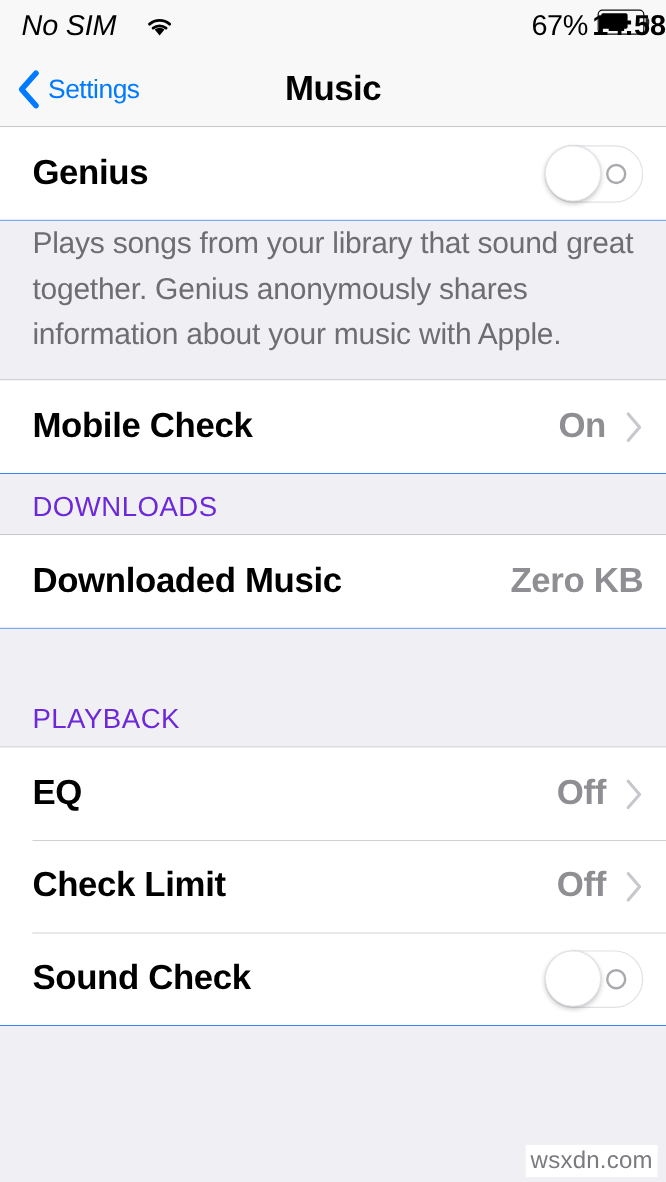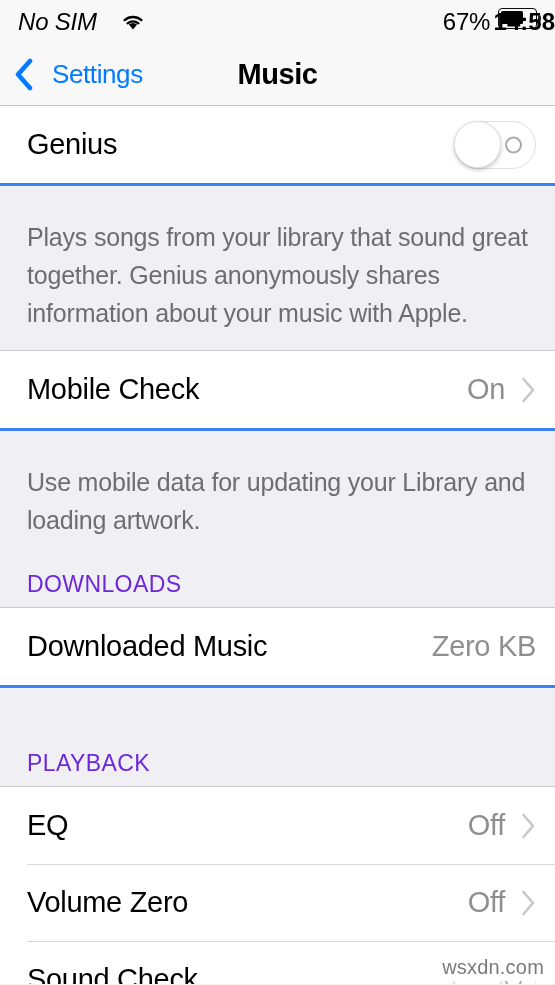--- a/index.html
+++ b/index.html
@@ -121,24 +121,23 @@
     gap: 7px;
     cursor: pointer;
     z-index: 2;
   }
   .back-chevron {
     display: block;
     width: 19px;
     height: 33px;
   }
   .nav-back-label {
-    font-size: 26px;
+    font-size: 22px;
     color: #007aff;
     letter-spacing: -0.4px;
-    margin-left: 12px;
   }
   .nav-title {
     position: absolute;
     left: 0; right: 0;
     text-align: center;
     font-size: 29px;
     font-weight: bold;
     color: #000;
     letter-spacing: -0.4px;
     pointer-events: none;
@@ -229,37 +228,38 @@
     border: 2px solid #8e8e93;
     border-radius: 50%;
     opacity: 0.75;
   }
   .footer-text {
     background: #efeff4;
     color: #6d6d72;
     font-size: 25px;
     line-height: 38px;
     letter-spacing: -0.2px;
-    padding: 32px 22px 18px 27px;
+    padding: 0 22px 18px 27px;
     white-space: pre-line;
   }
   .section-header {
     background: #efeff4;
     color: #6d28d9;
     font-size: 23px;
     letter-spacing: 0.4px;
     padding: 14px 27px 9px 27px;
   }
   .spacer-48 { height: 48px; background: #efeff4; }
 
   .group-border-top {
     border-top: 1px solid #c8c7cc;
   }
   .group-border-bottom {
-    border-bottom: 3px solid #3b82f6;
+    border-bottom: 1px solid #3b82f6;
+    font-weight: bold;
   }
 
   
   .watermark {
     position: absolute;
     right: 7px;
     bottom: 4px;
     font-size: 20px;
     color: #7a7a7f;
     letter-spacing: 0.2px;
@@ -323,21 +323,20 @@
       <div class="row">
         <span class="row-label">Mobile Check</span>
         <span class="row-value">On</span>
         <span>
           <svg class="disclosure" viewBox="0 0 15 26" aria-hidden="true">
             <path d="M2.5 2 L12 13 L2.5 24" stroke="#c7c7cc" stroke-width="2.6" fill="none" stroke-linecap="round" stroke-linejoin="round"></path>
           </svg>
         </span>
       </div>
     </div>
-    <div class="footer-text">Use mobile data for updating your Library and loading artwork.</div>
 
     <div class="section-header">DOWNLOADS</div>
     <div class="group group-border-top group-border-bottom">
       <div class="row">
         <span class="row-label">Downloaded Music</span>
         <span class="row-value no-chevron">Zero KB</span>
       </div>
     </div>
 
     <div class="spacer-48"></div>
@@ -349,21 +348,21 @@
         <span class="row-label">EQ</span>
         <span class="row-value">Off</span>
         <span>
           <svg class="disclosure" viewBox="0 0 15 26" aria-hidden="true">
             <path d="M2.5 2 L12 13 L2.5 24" stroke="#c7c7cc" stroke-width="2.6" fill="none" stroke-linecap="round" stroke-linejoin="round"></path>
           </svg>
         </span>
       </div>
 
       <div class="row">
-        <span class="row-label">Volume Zero</span>
+        <span class="row-label">Check Limit</span>
         <span class="row-value">Off</span>
         <span>
           <svg class="disclosure" viewBox="0 0 15 26" aria-hidden="true">
             <path d="M2.5 2 L12 13 L2.5 24" stroke="#c7c7cc" stroke-width="2.6" fill="none" stroke-linecap="round" stroke-linejoin="round"></path>
           </svg>
         </span>
       </div>
 
       <div class="row">
         <span class="row-label">Sound Check</span>

